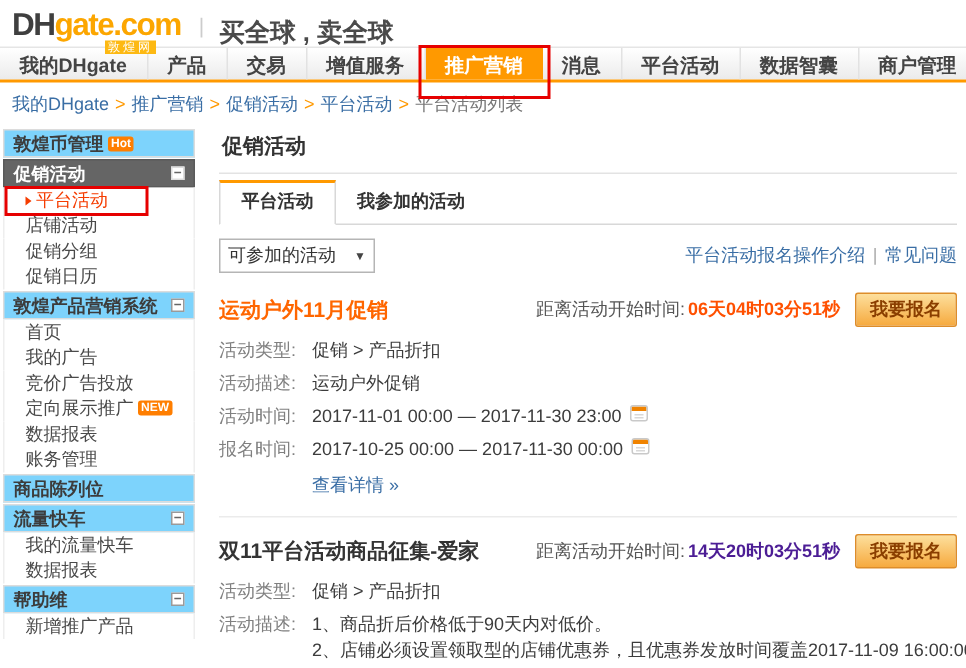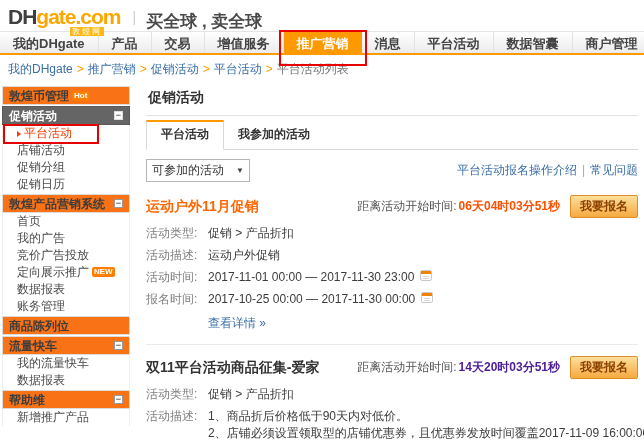--- a/index.html
+++ b/index.html
@@ -28,21 +28,21 @@
              border:2px solid #e60000; pointer-events:none; z-index:20; }
   
   .crumbs { padding:6px 8px 5px 8px; color:#999; }
   .crumb-link { color:#3a6ea5; cursor:pointer; text-decoration:none; }
   .crumb-sep { color:#f90; margin:0 4px; }
   .crumb-cur { color:#777; }
   
   .wrap { display:flex; align-items:flex-start; }
   
   .sidebar { width:128px; flex:none; margin-left:2px; margin-top:2px; }
-  .side-header { height:19px; line-height:18px; background:#f97316;
+  .side-header { height:19px; line-height:18px; background:#7dd3fc;
                  border:1px solid #dcdcdc; padding:0 6px; font-weight:bold; color:#3c3c3c;
                  display:flex; align-items:center; cursor:pointer; margin-top:1px; }
   .side-header.dark { background:#656565; border-color:#5a5a5a; color:#fff; }
   .collapse-box { margin-left:auto; width:9px; height:9px; border:1px solid #9a9a9a;
                   background:#fff; color:#666; font-size:9px; line-height:7px;
                   text-align:center; cursor:pointer; }
   .dark .collapse-box { border-color:#ddd; }
   .side-item { height:17px; line-height:17px; padding:0 6px 0 14px; color:#4a4a4a;
                cursor:pointer; white-space:nowrap; position:relative;
                border-left:1px solid #eee; border-right:1px solid #eee; background:#fff; }

